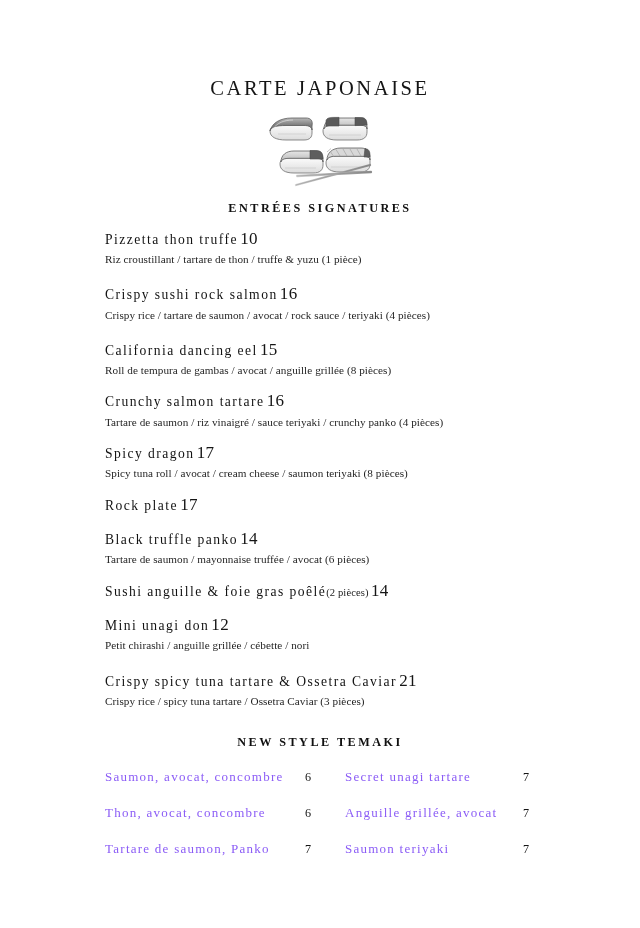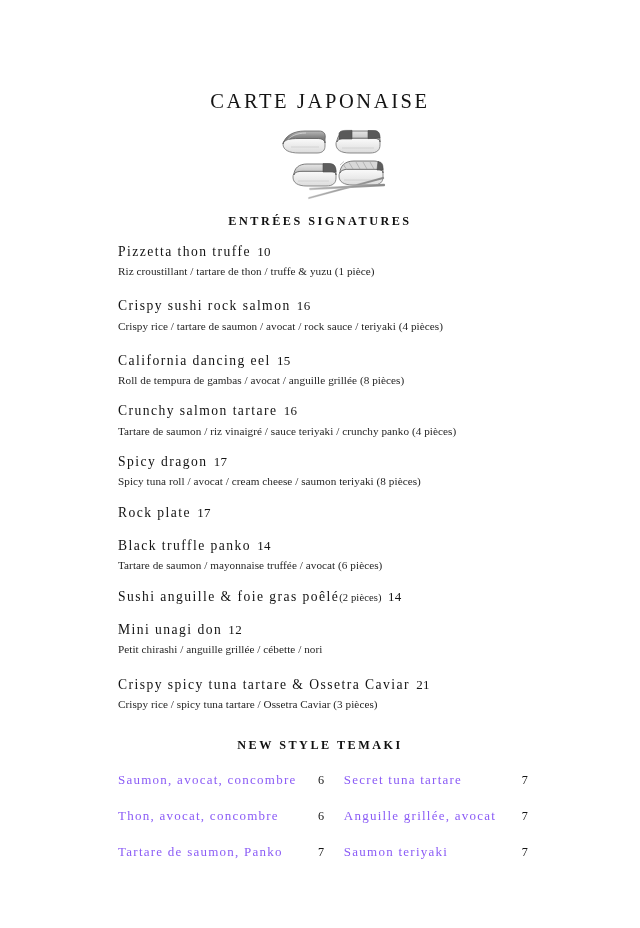--- a/index.html
+++ b/index.html
@@ -13,21 +13,21 @@
   body {
     font-family: "Liberation Serif", "DejaVu Serif", serif;
     color: #1a1a1a;
     position: relative;
     overflow: hidden;
   }
 
   .page {
     width: 640px;
     height: 928px;
-    padding: 13px;
+    padding: 0;
     position: relative;
     background: #ffffff;
   }
 
   
   .menu-title {
     text-align: center;
     font-size: 20.5px;
     letter-spacing: 2.6px;
     font-weight: 400;
@@ -86,21 +86,21 @@
     white-space: nowrap;
   }
 
   .item-inline-note {
     font-size: 10.6px;
     letter-spacing: 0.1px;
     color: #232323;
   }
 
   .item-price {
-    font-size: 13px;
+    font-size: 17px;
     color: #151515;
     letter-spacing: 0.4px;
     flex: 0 0 auto;
     text-align: right;
     min-width: 20px;
   }
 
   .item-desc {
     font-size: 11.2px;
     letter-spacing: 0.05px;
@@ -312,21 +312,21 @@
     <div class="section-header temaki-header">NEW STYLE TEMAKI</div>
 
     <div class="temaki-grid">
 
       <div class="temaki-row">
         <div class="temaki-cell left">
           <span class="temaki-name">Saumon, avocat, concombre</span>
           <span class="temaki-price">6</span>
         </div>
         <div class="temaki-cell right">
-          <span class="temaki-name">Secret tuna tartare</span>
+          <span class="temaki-name">Secret unagi tartare</span>
           <span class="temaki-price">7</span>
         </div>
       </div>
 
       <div class="temaki-row">
         <div class="temaki-cell left">
           <span class="temaki-name">Thon, avocat, concombre</span>
           <span class="temaki-price">6</span>
         </div>
         <div class="temaki-cell right">

